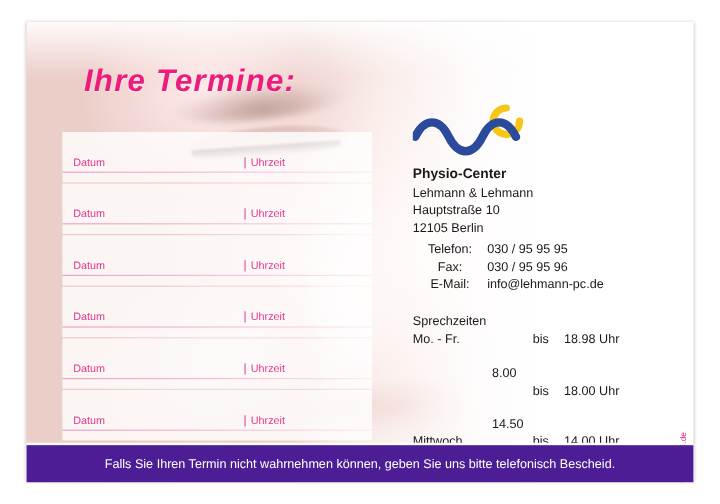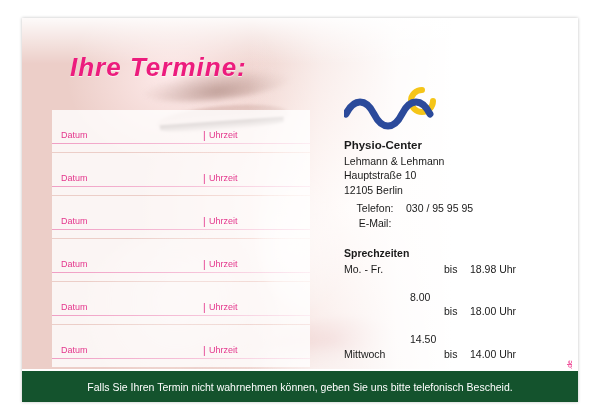--- a/index.html
+++ b/index.html
@@ -190,36 +190,36 @@
     font-size: 11.5px;
     margin-bottom: 1px;
   }
   .kv {
     display: flex;
   }
   .kv .k { width: 62px; }
   #phones { margin-top: 4px; text-align: center; }
   #hours { margin-top: 16px; }
   #hours .title {
-    font-weight: bold;
+    font-weight: normal;
     margin-bottom: 1px;
   }
   .hrow { display: flex; }
   .hrow .d { width: 66px; }
   .hrow .t1 { width: 34px; margin-top: 28px; }
   .hrow .t2 { width: 26px; }
 
   
   #footer {
     position: absolute;
     left: 0;
     right: 0;
     bottom: 0;
     height: 31px;
-    background: #14532d;
+    background: #4c1d95;
     color: #ffffff;
     font-size: 10.5px;
     display: flex;
     align-items: center;
     justify-content: center;
   }
   #footer-top-line {
     position: absolute;
     left: 0; right: 0; bottom: 31px;
     height: 2px;
@@ -308,21 +308,26 @@
     <div>Lehmann &amp; Lehmann</div>
     <div>Hauptstraße 10</div>
     <div>12105 Berlin</div>
 
     <div id="phones">
       <div class="kv">
         <span class="k">Telefon:</span>
         <span class="v">030 / 95 95 95</span>
       </div>
       <div class="kv">
+        <span class="k">Fax:</span>
+        <span class="v">030 / 95 95 96</span>
+      </div>
+      <div class="kv">
         <span class="k">E-Mail:</span>
+        <span class="v">info@lehmann-pc.de</span>
       </div>
     </div>
 
     <div id="hours">
       <div class="title">Sprechzeiten</div>
       <div class="hrow">
         <span class="d">Mo. - Fr.</span>
         <span class="t1">8.00</span>
         <span class="t2">bis</span>
         <span class="t3">18.98 Uhr</span>

